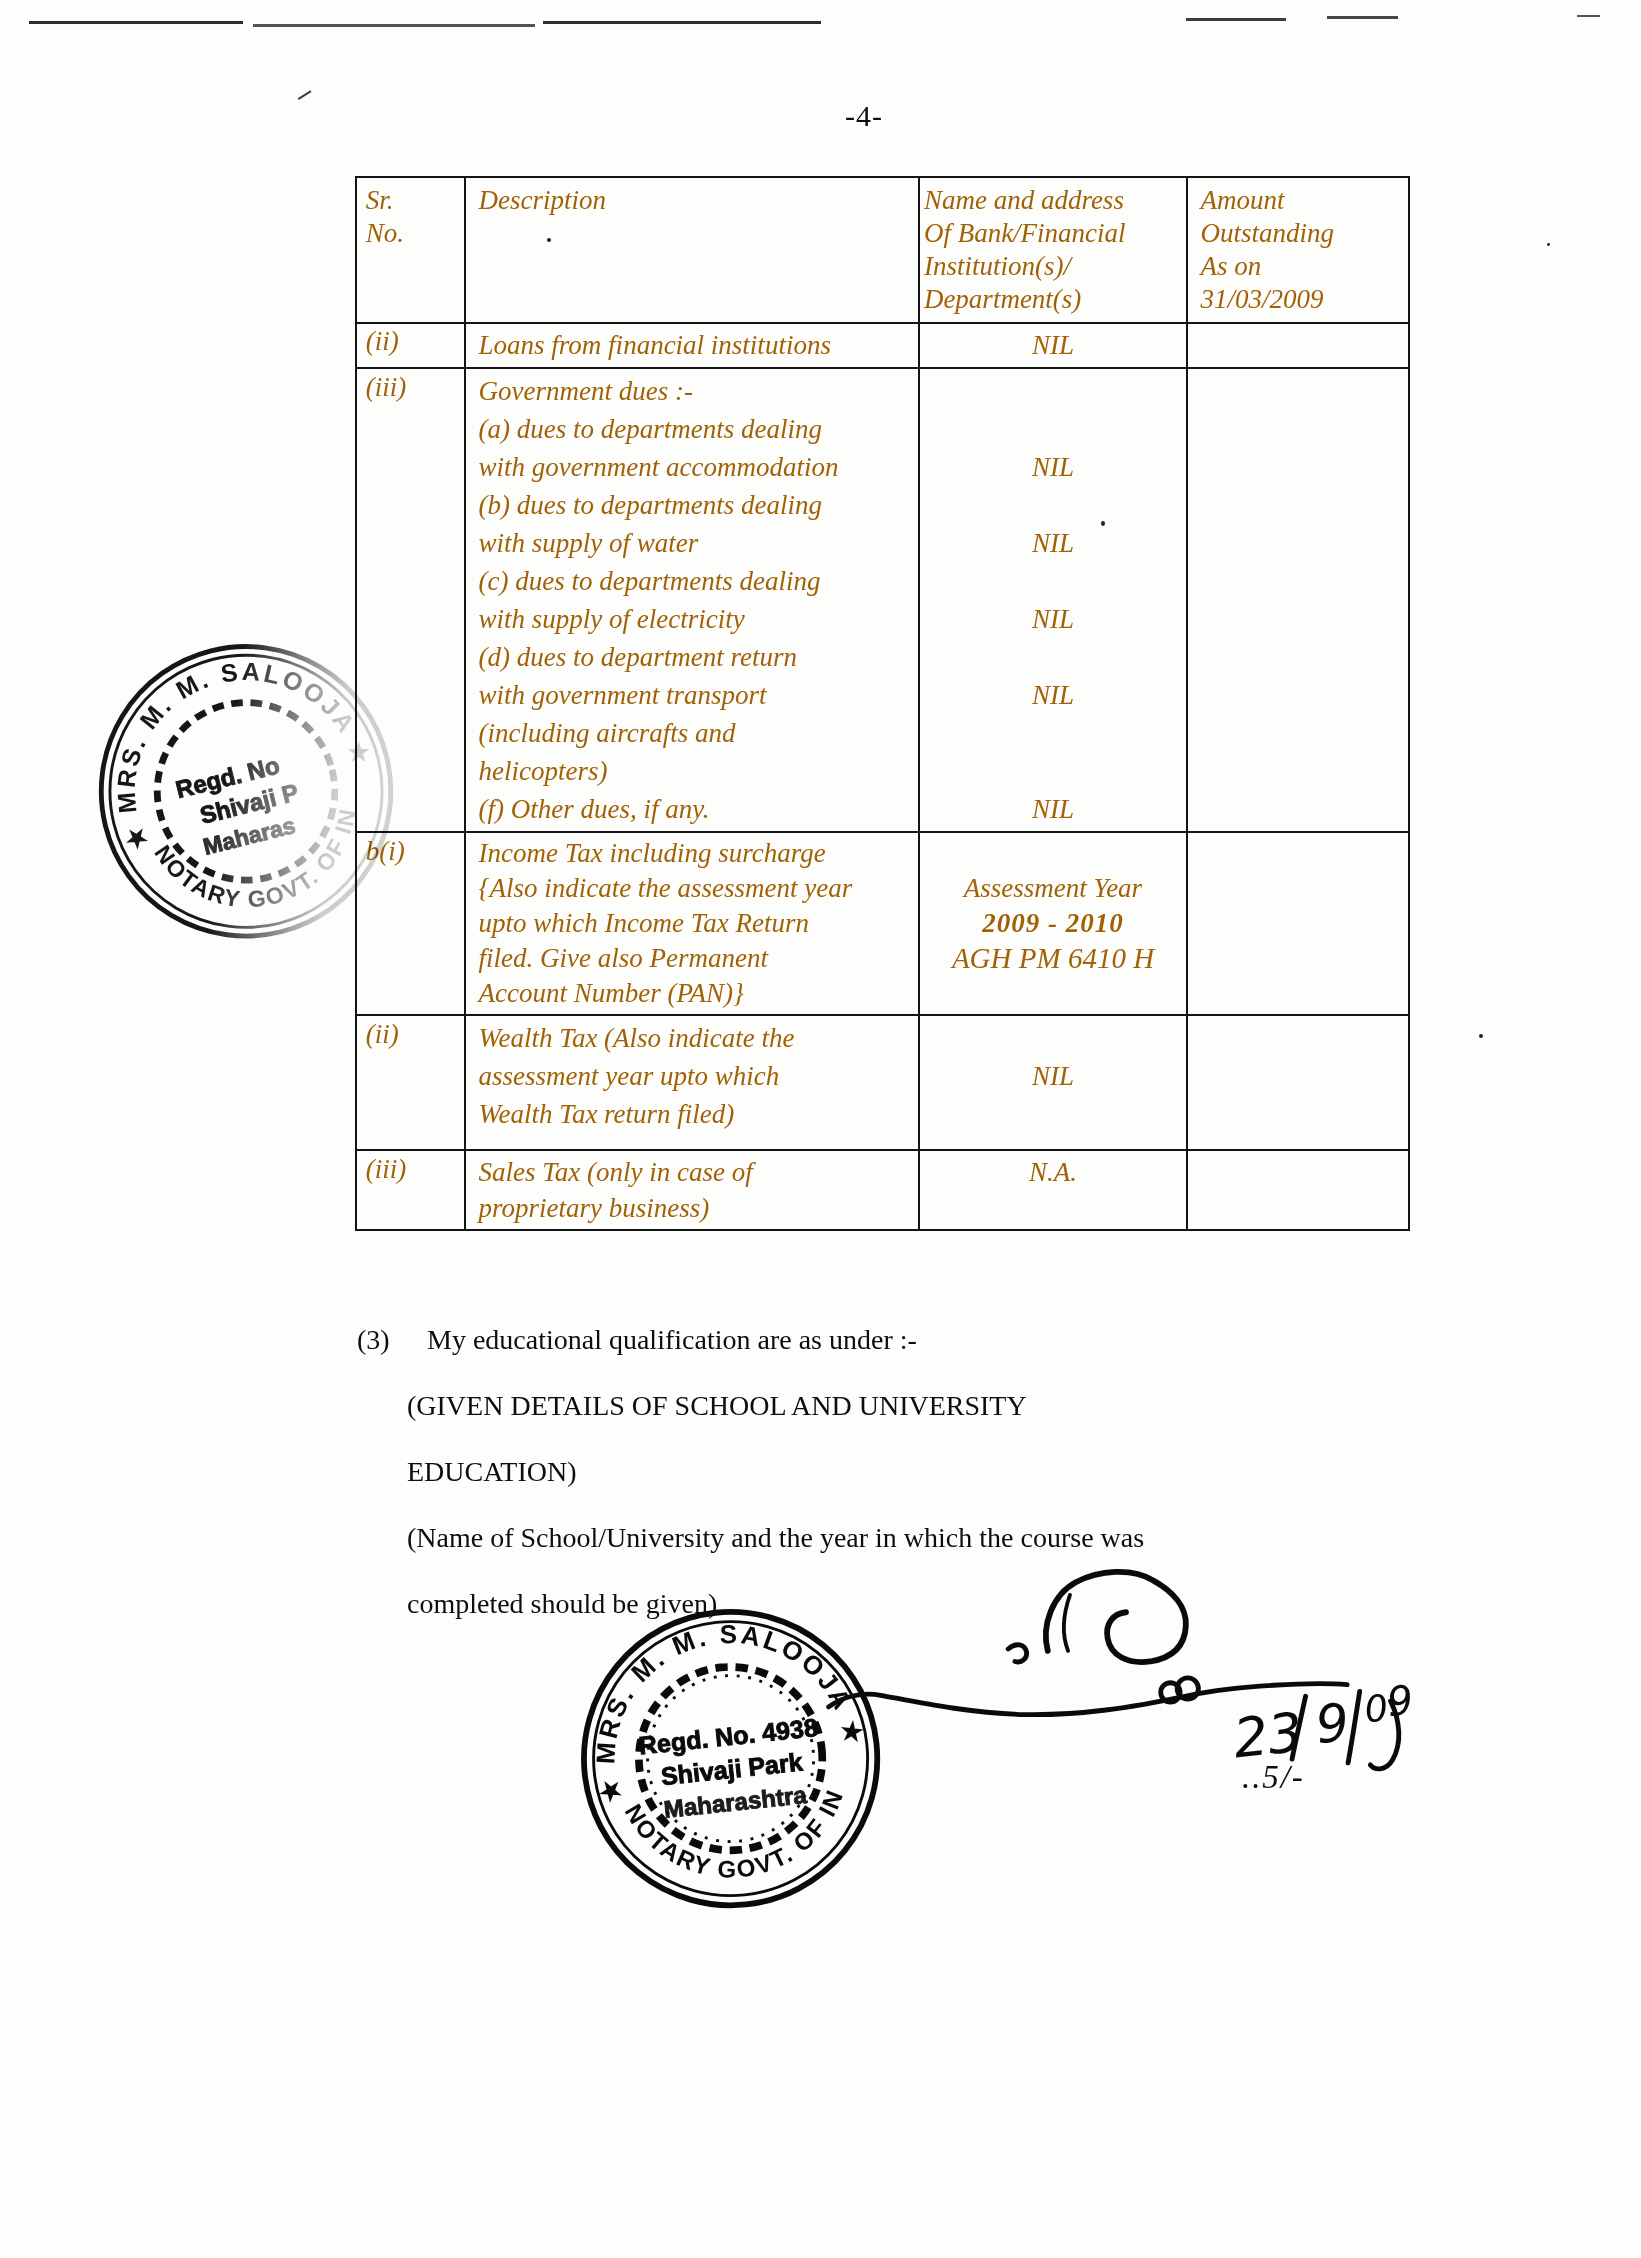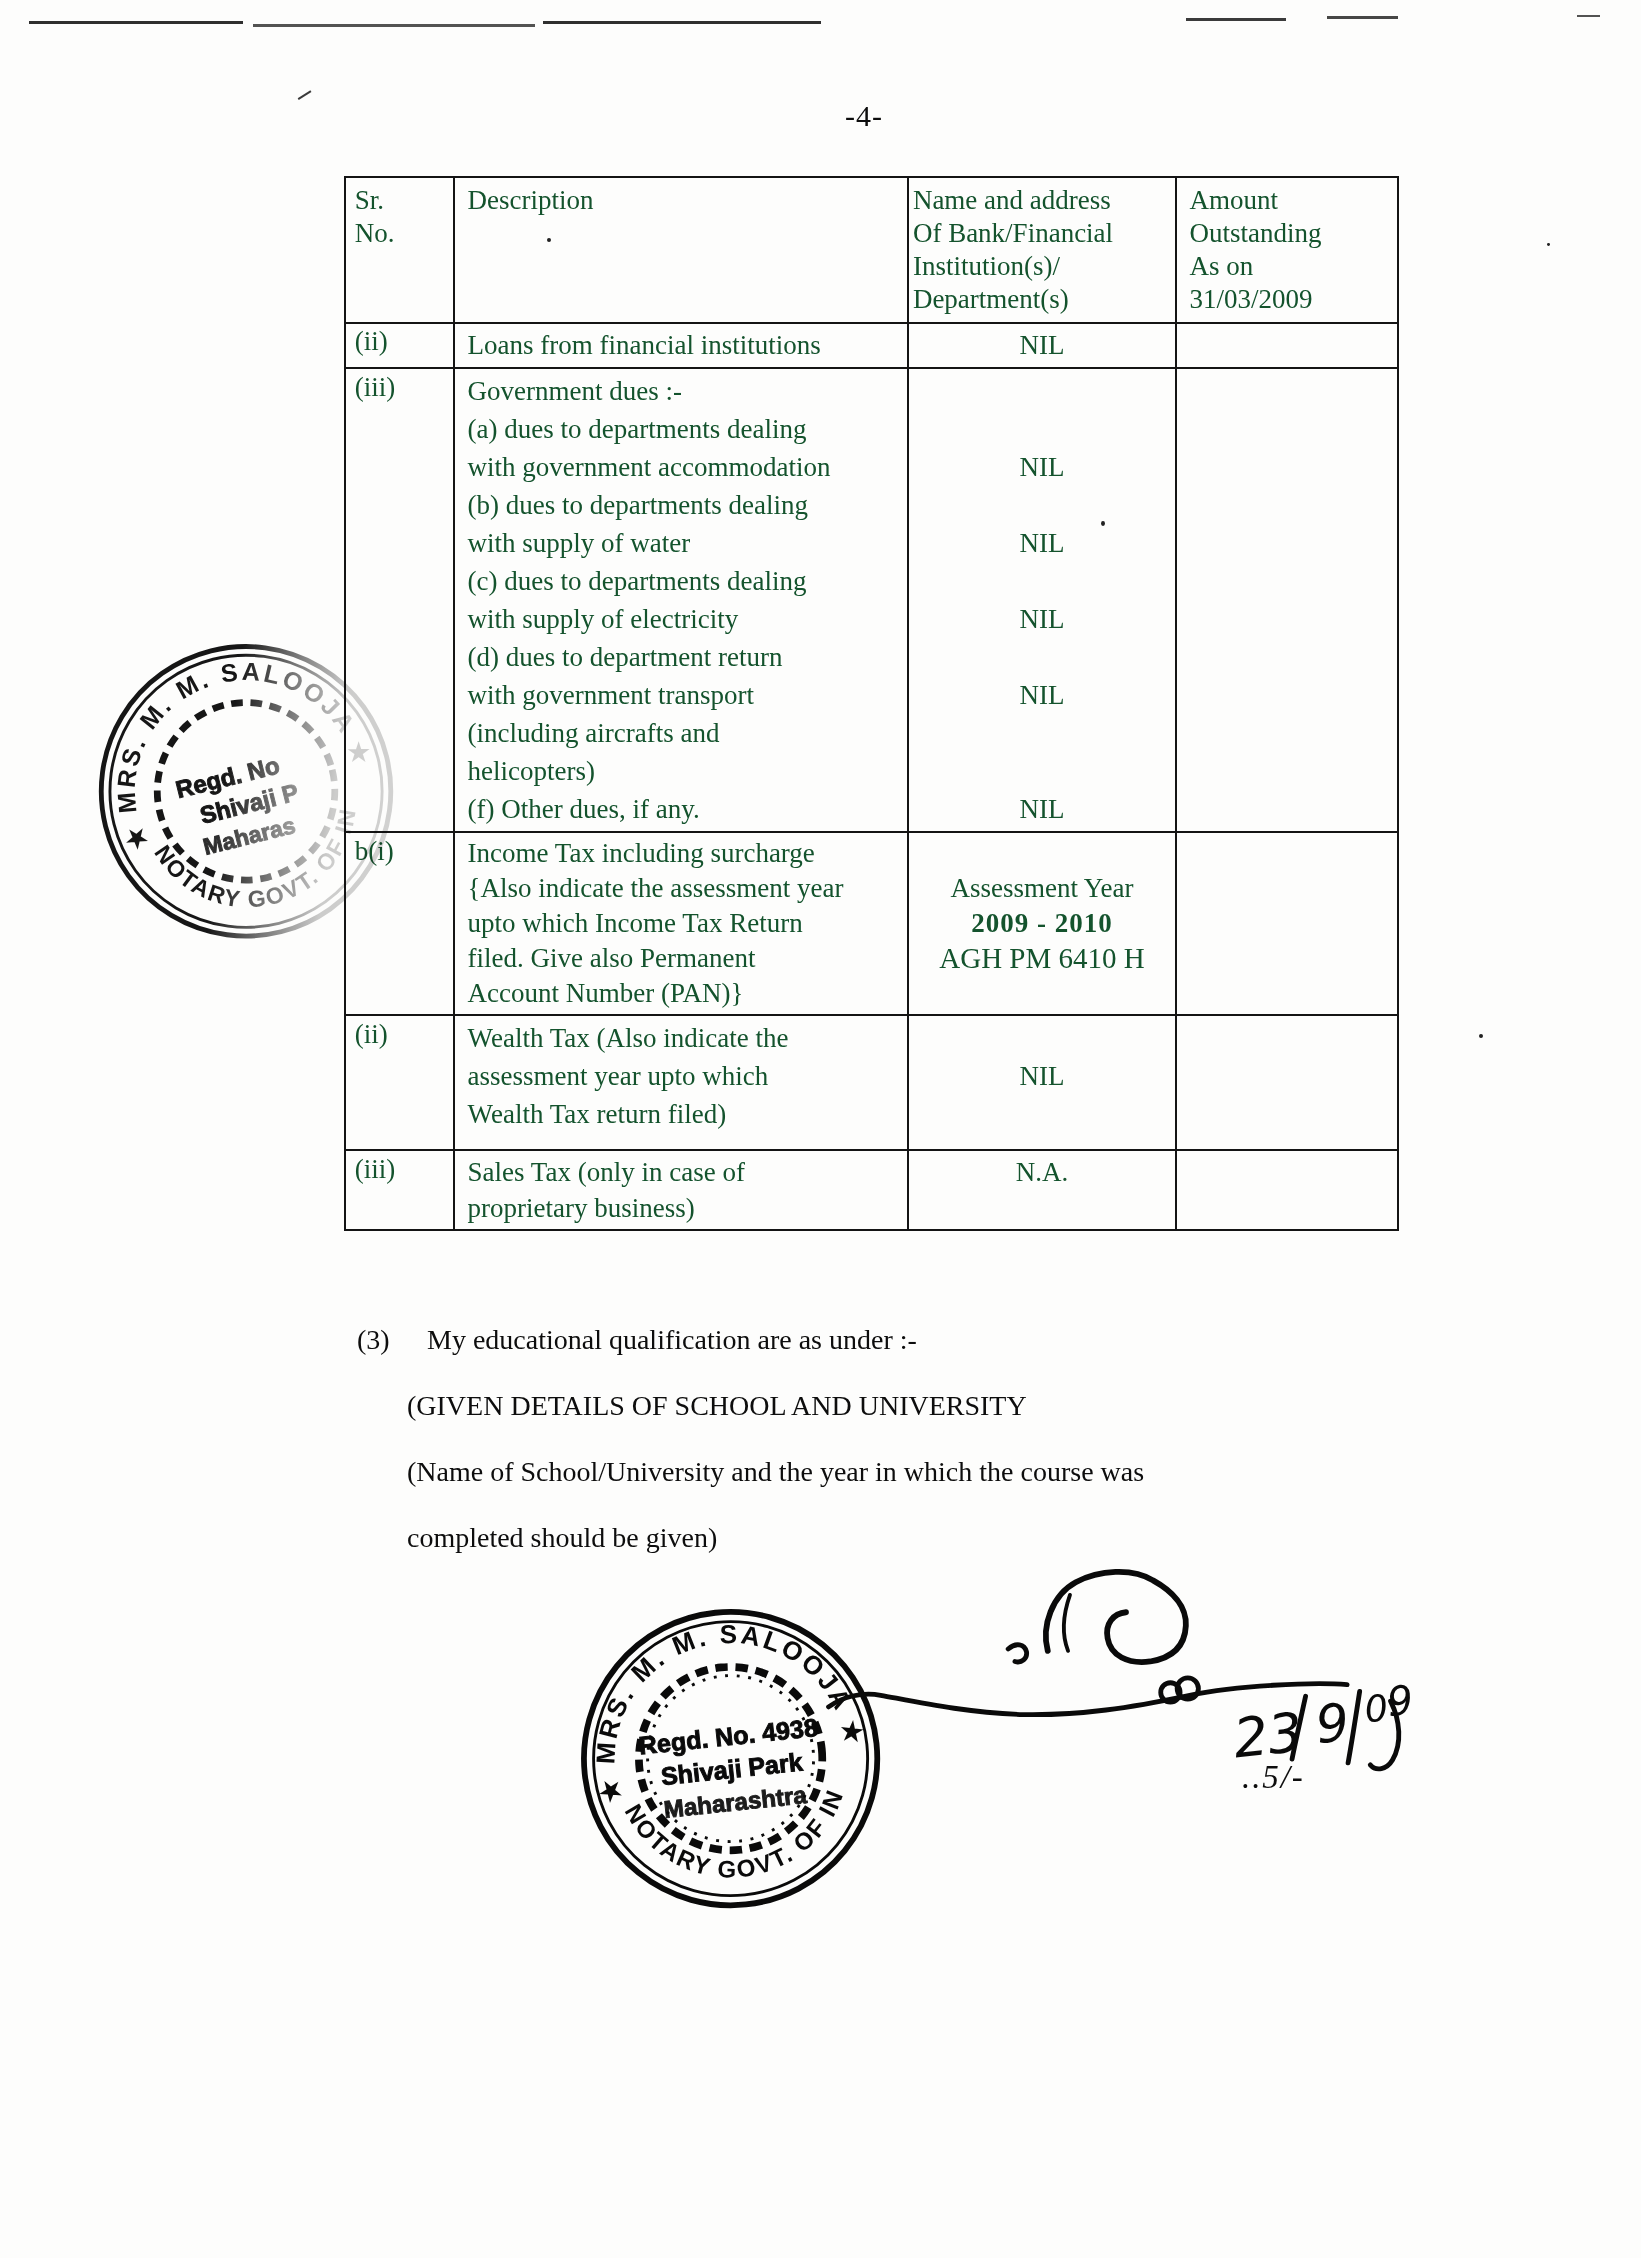--- a/index.html
+++ b/index.html
@@ -11,23 +11,23 @@
   
   .artifact{position:absolute;background:#0a0a0a;}
   .speck{position:absolute;background:#222;border-radius:50%;}
   
   .page-number{
     position:absolute;top:99px;left:811px;width:106px;text-align:center;
     font-size:30px;letter-spacing:1px;
   }
   
   .doc-table{
-    position:absolute;top:176px;left:344px;width:1053px;
+    position:absolute;top:176px;left:355px;width:1053px;
     border-collapse:collapse;table-layout:fixed;
-    font-size:27px;color:#14532d;
+    font-size:27px;color:#a16207;font-style:italic;
   }
   .doc-table td{
     border:2.9px solid #141414;vertical-align:top;
     padding:2.9px 7.7px 2.9px 12.6px;overflow:hidden;
   }
   .doc-table td.col-sr{padding-left:8.7px;}
   .doc-table td.col-bank{text-align:center;padding-left:3.9px;padding-right:3.9px;border-radius:19px;}
   .doc-table td.col-amt{}
   .doc-table .ln{line-height:38px;white-space:nowrap;}
   tr.r-header td .ln{line-height:33px;}
@@ -193,20 +193,21 @@
   </tr>
 </tbody>
   </table>
 
 <div class="section3">
   <div class="row1">
     <span class="sec-num pline">(3)</span>
     <span class="pline">My educational qualification are as under :-</span>
   </div>
   <span class="pline indent">(GIVEN DETAILS OF SCHOOL AND UNIVERSITY</span>
+  <span class="pline indent">EDUCATION)</span>
   <span class="pline indent">(Name of School/University and the year in which the course was</span>
   <span class="pline indent">completed should be given)</span>
 </div>
 
 <svg class="stamp stamp-left" width="415" height="386" viewBox="0 0 430 400">
   <g transform="rotate(-14 200 192)" fill="none" stroke="#0a0a0a">
     <circle cx="200" cy="192" r="150" stroke-width="5"></circle>
     <circle cx="200" cy="192" r="141" stroke-width="3"></circle>
     <circle cx="200" cy="192" r="92" stroke-width="7" stroke-dasharray="12 8"></circle>
     <path id="lArcTop" d="M 89,222 A 115,115 0 1 1 311,222" stroke="none"></path>

